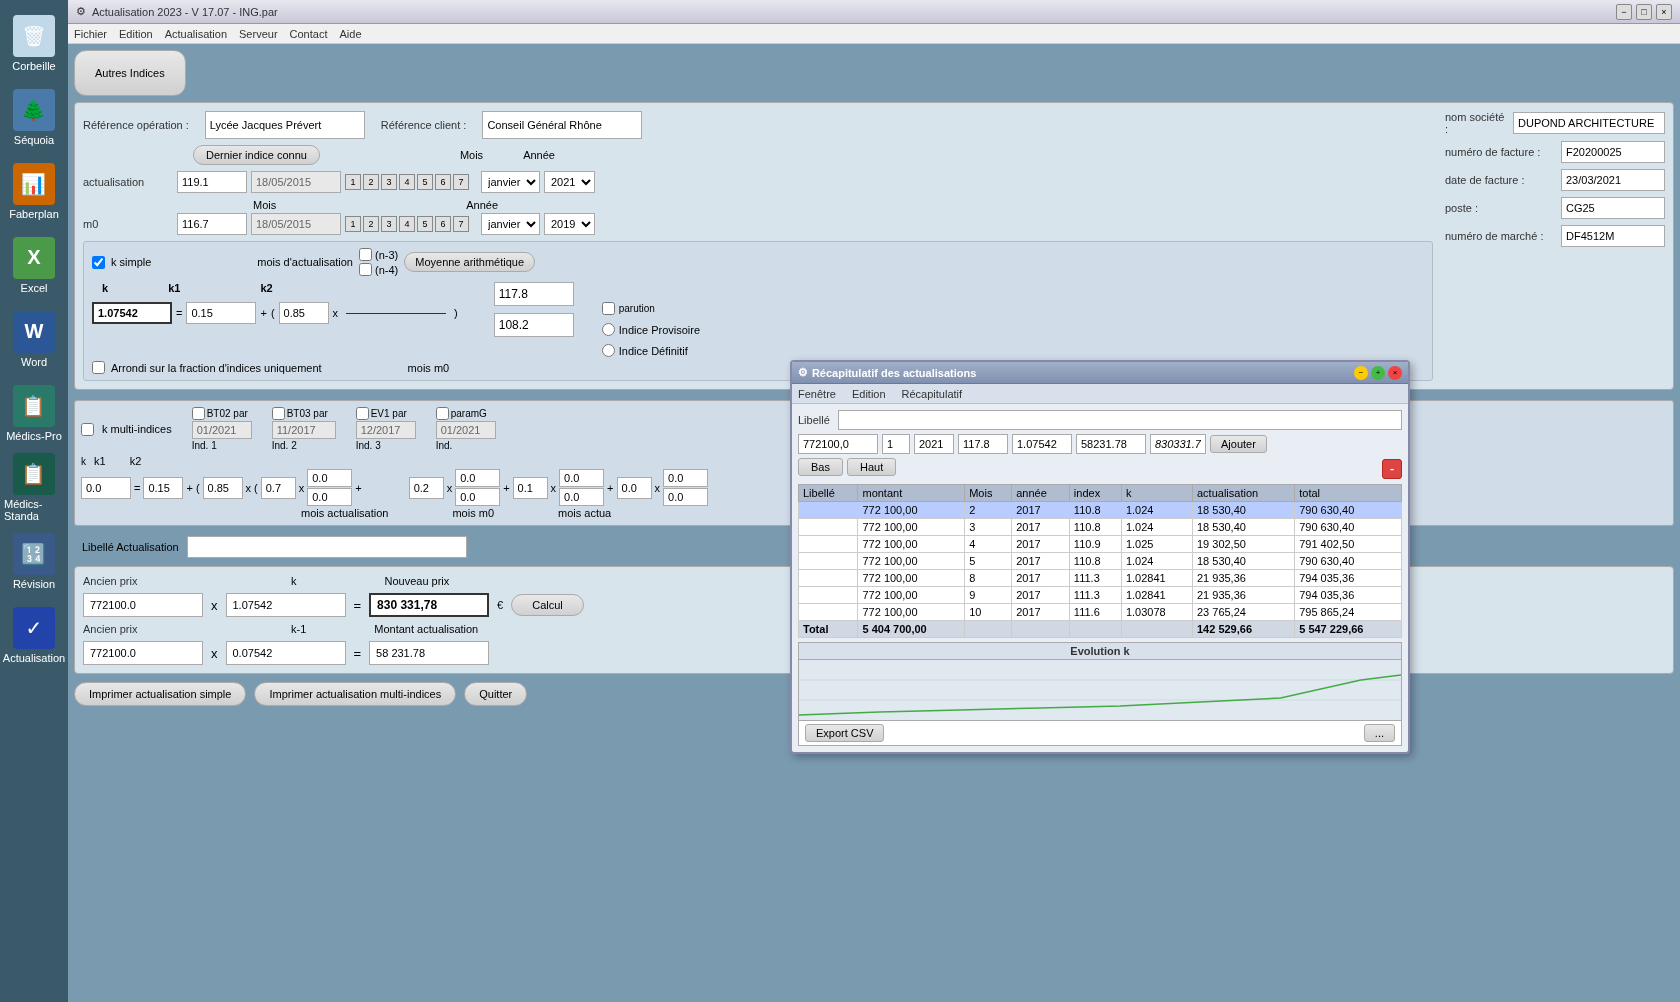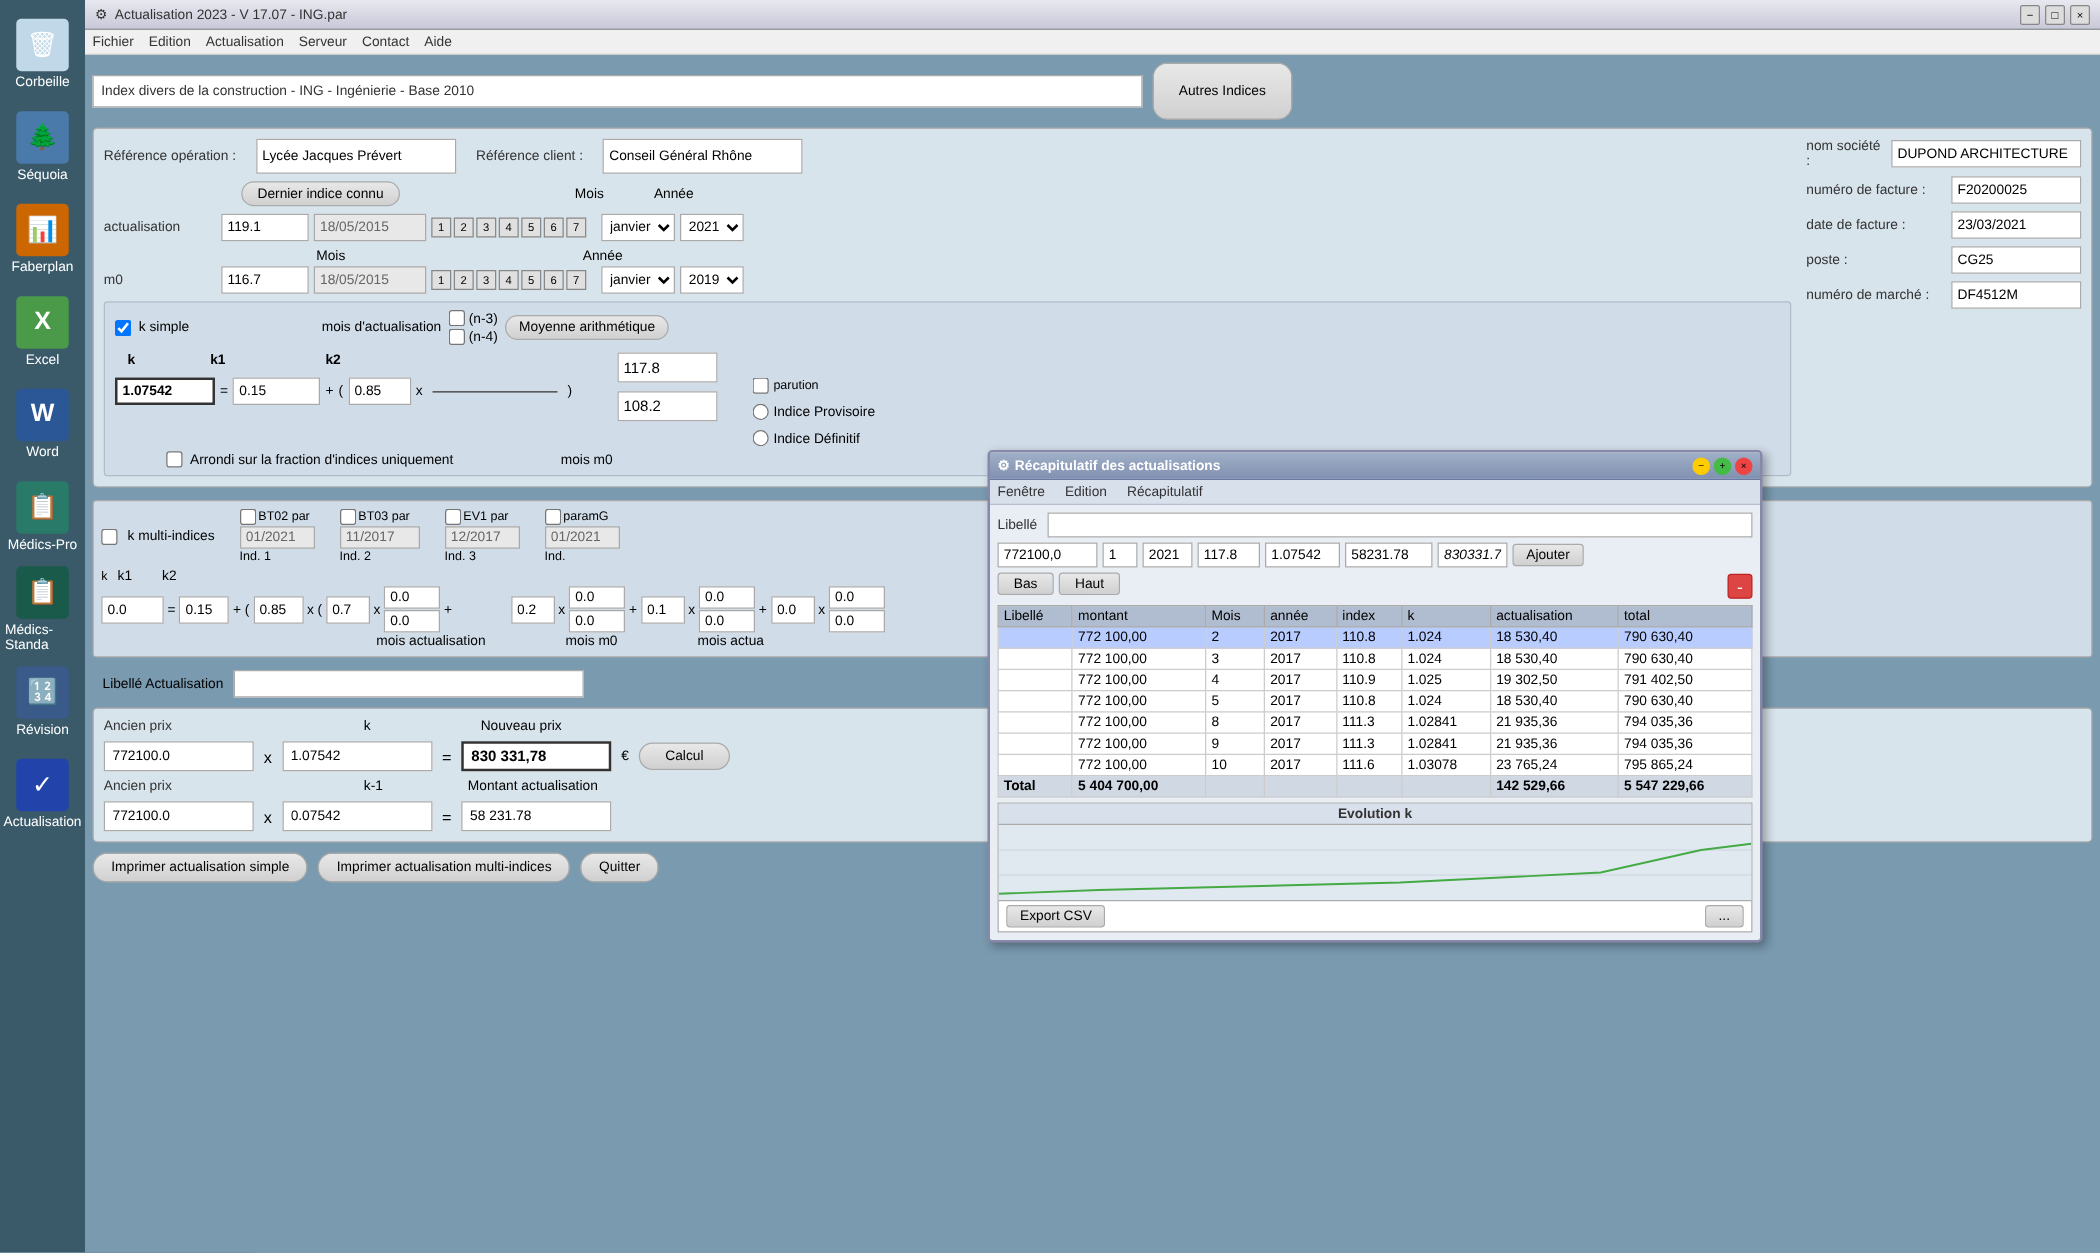--- a/index.html
+++ b/index.html
@@ -614,21 +614,20 @@
     <span class="menu-item">Edition</span>
     <span class="menu-item">Actualisation</span>
     <span class="menu-item">Serveur</span>
     <span class="menu-item">Contact</span>
     <span class="menu-item">Aide</span>
   </div>
 
   <div class="app-content">
 
     <div class="top-bar">
-      <div class="index-name-field">Index divers de la construction - ING - Ingénierie - Base 2010</div>
       <button class="autres-indices-btn">Autres Indices</button>
     </div>
 
     <div class="main-panel">
 
       <div class="left-section">
 
         <div class="ref-row">
           <span class="ref-label">Référence opération :</span>
           <input class="ref-input" style="width: 160px;" value="Lycée Jacques Prévert">
@@ -749,21 +748,21 @@
               <div style="display:flex; align-items:center; gap:4px;">
                 <input type="radio" name="indice" style="">
                 <span>Indice Provisoire</span>
               </div>
               <div style="display:flex; align-items:center; gap:4px;">
                 <input type="radio" name="indice" style="">
                 <span>Indice Définitif</span>
               </div>
             </div>
           </div>
-          <div style="margin-top:4px; display:flex; align-items:center; gap:6px;margin-left:41px;">
+          <div style="margin-top:4px; display:flex; align-items:center; gap:6px;">
             <input type="checkbox" style="">
             <span>Arrondi sur la fraction d'indices uniquement</span>
             <span style="margin-left:80px; font-size:11px;">mois m0</span>
           </div>
         </div>
 
       </div>
 
       <div class="right-section">
         <div class="right-row">

